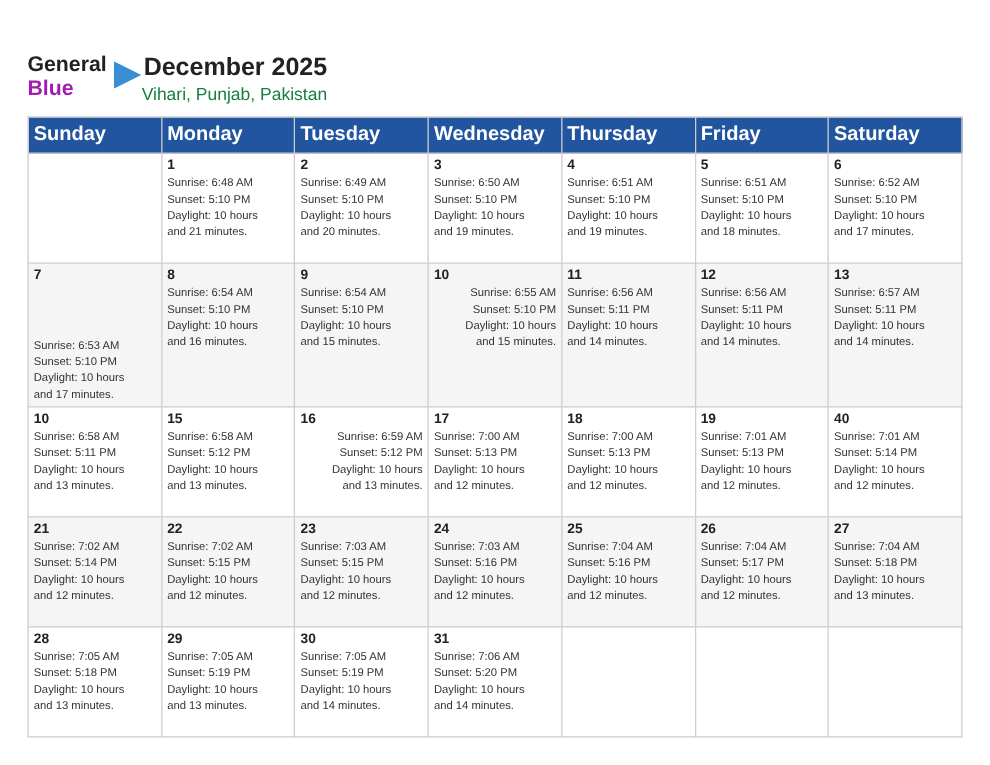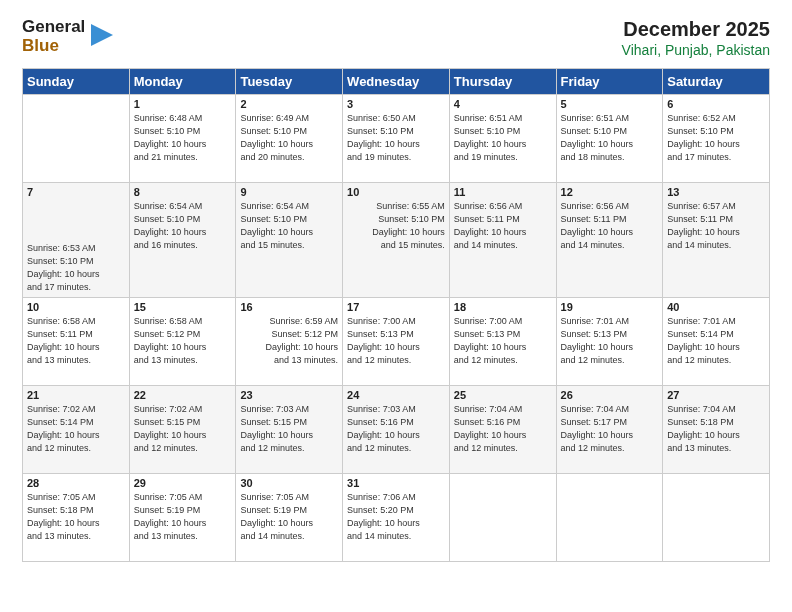--- a/index.html
+++ b/index.html
@@ -11,23 +11,23 @@
       overflow: hidden;
     }
     .page {
       width: 792px;
       height: 612px;
       padding: 18px 22px 14px 22px;
       background: #fff;
     }
     .header-row {
       display: flex;
-      justify-content: space-between;
       align-items: flex-start;
       margin-bottom: 10px;
+      margin-top: 25px;
     }
     .logo {
       display: flex;
       align-items: center;
       gap: 4px;
     }
     .title-block {
       text-align: right;
     }
     .main-title {
@@ -42,21 +42,21 @@
       margin-top: 2px;
     }
     .calendar-table {
       width: 100%;
       border-collapse: collapse;
       table-layout: fixed;
     }
     .calendar-table th {
       background: #2155a0;
       color: #fff;
-      font-size: 13px;
+      font-size: 16px;
       font-weight: bold;
       padding: 5px 4px;
       text-align: left;
       border: 1px solid #ccc;
     }
     .calendar-table td {
       border: 1px solid #ccc;
       vertical-align: top;
       padding: 3px 4px;
       font-size: 9.5px;
@@ -84,21 +84,21 @@
     }
   </style>
 </head>
 <body>
 
 <div class="page">
   <div class="header-row">
     <div class="logo">
     <div style="display:flex;flex-direction:column;align-items:flex-start;line-height:1.1">
       <span style="font-size:17px;font-weight:bold;color:#222;">General</span>
-      <span style="font-size:17px;font-weight:bold;color:#a16207;">Blue</span>
+      <span style="font-size:17px;font-weight:bold;color:#a21caf;">Blue</span>
     </div>
     <svg width="22" height="22" viewBox="0 0 22 22" style="margin-left:2px;margin-top:-4px">
       <polygon points="0,0 22,11 0,22" fill="#3a8fd4"></polygon>
     </svg>
   </div>
     <div class="title-block">
       <div class="main-title">December 2025</div>
       <div class="sub-title">Vihari, Punjab, Pakistan</div>
     </div>
   </div>

